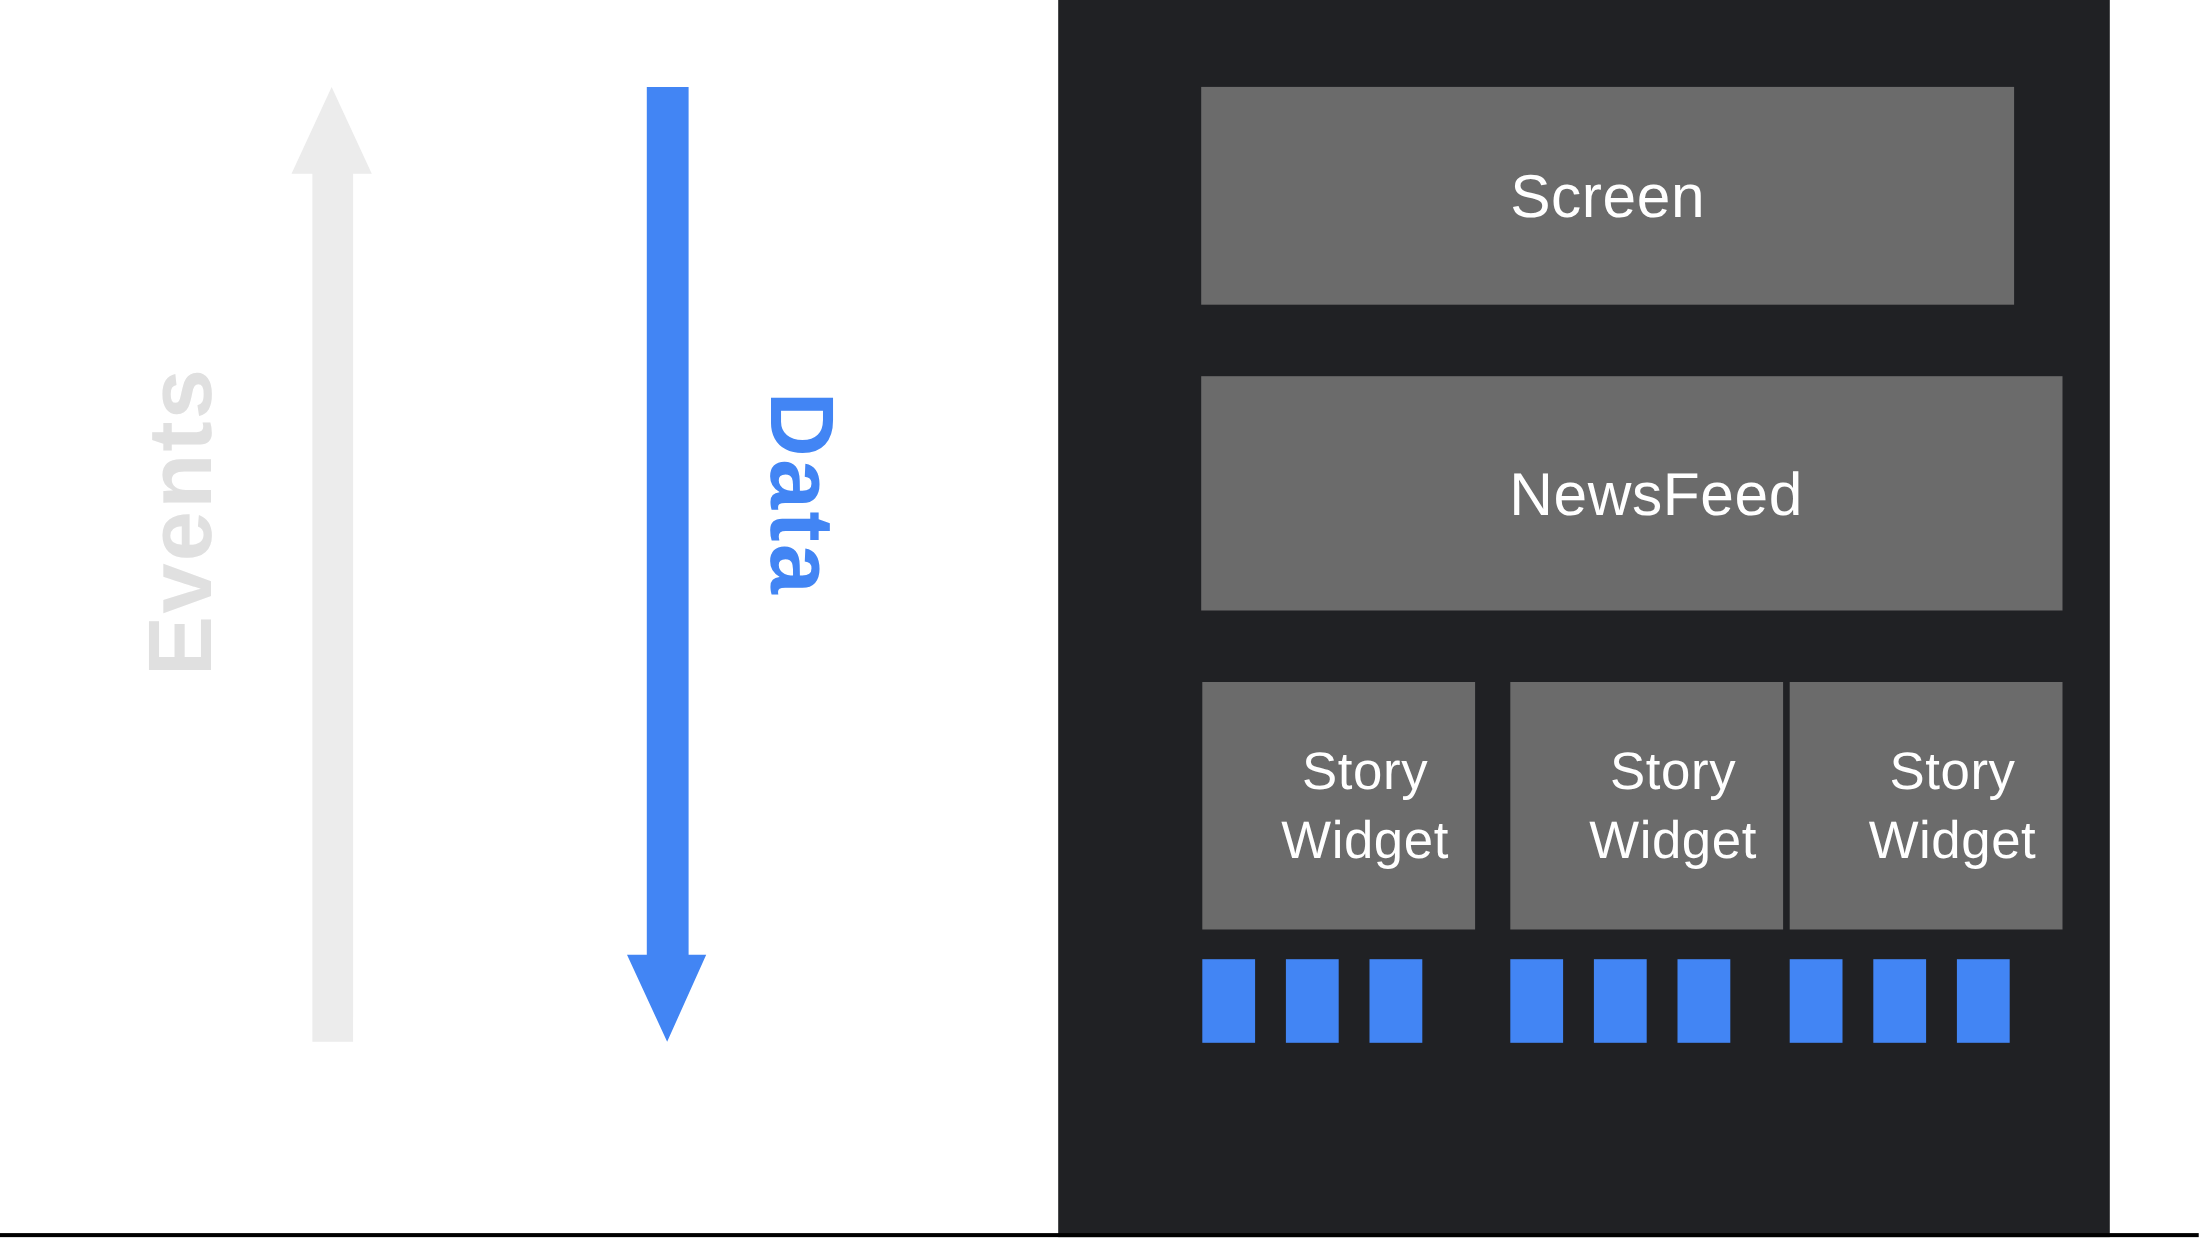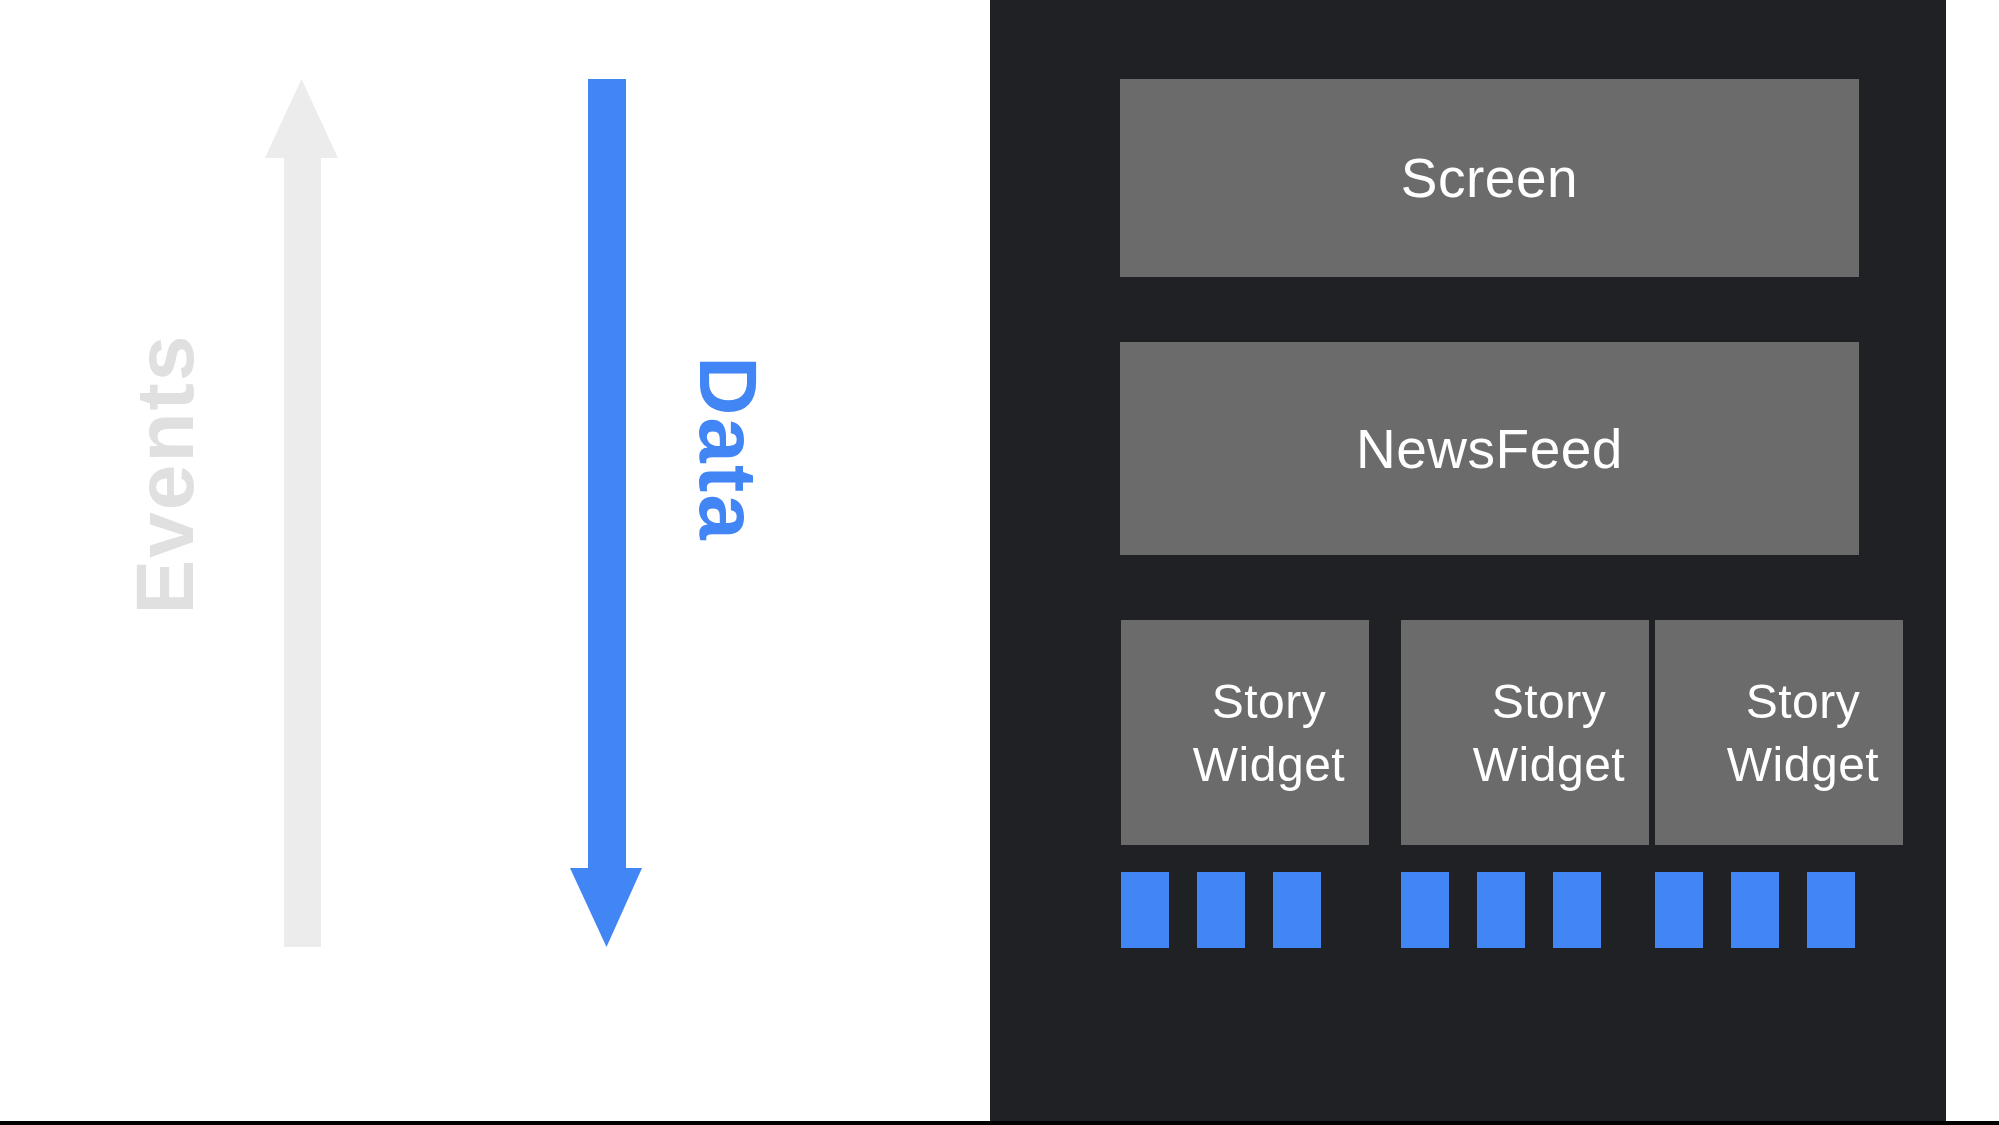--- a/index.html
+++ b/index.html
@@ -43,34 +43,34 @@
   }
   .data-label{
     left:728px;top:449px;
     color:var(--blue);
     transform:translate(-50%,-50%) rotate(90deg);
   }
 
   
   .right-pane{
     position:absolute;
-    left:990px;top:0;
+    left:962px;top:0;
     width:956px;height:1125px;
     background:var(--panel-dark);
   }
   .gbox{
     position:absolute;
     background:var(--box-gray);
     color:var(--box-text);
     display:flex;align-items:center;justify-content:center;
     text-align:center;
     font-weight:500;
   }
   .screen-box{left:130px;top:79px;width:739px;height:198px;font-size:55px;letter-spacing:.5px;}
-  .newsfeed-box{left:130px;top:342px;width:739px;height:213px;font-size:55px;letter-spacing:.5px;}
+  .newsfeed-box{left:130px;top:342px;width:739px;height:213px;font-size:55px;letter-spacing:.5px;padding-left:44px;}
 
   .wcol{position:absolute;top:620px;width:200px;}
   .wcol-1{left:131px;}
   .wcol-2{left:411px;}
   .wcol-3{left:665px;}
   .widget-box{
     position:absolute;left:0;top:0;
     width:200px;height:225px;
     font-size:48px;line-height:63px;letter-spacing:.5px;padding-left:48px;
   }

